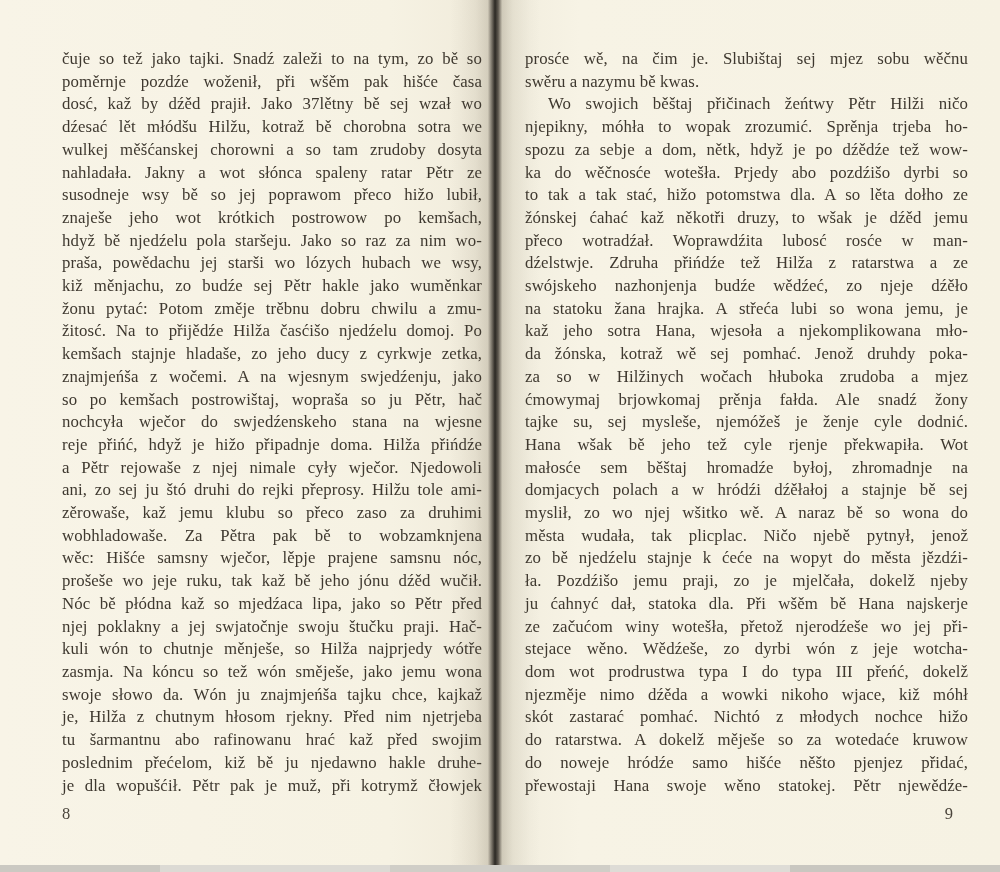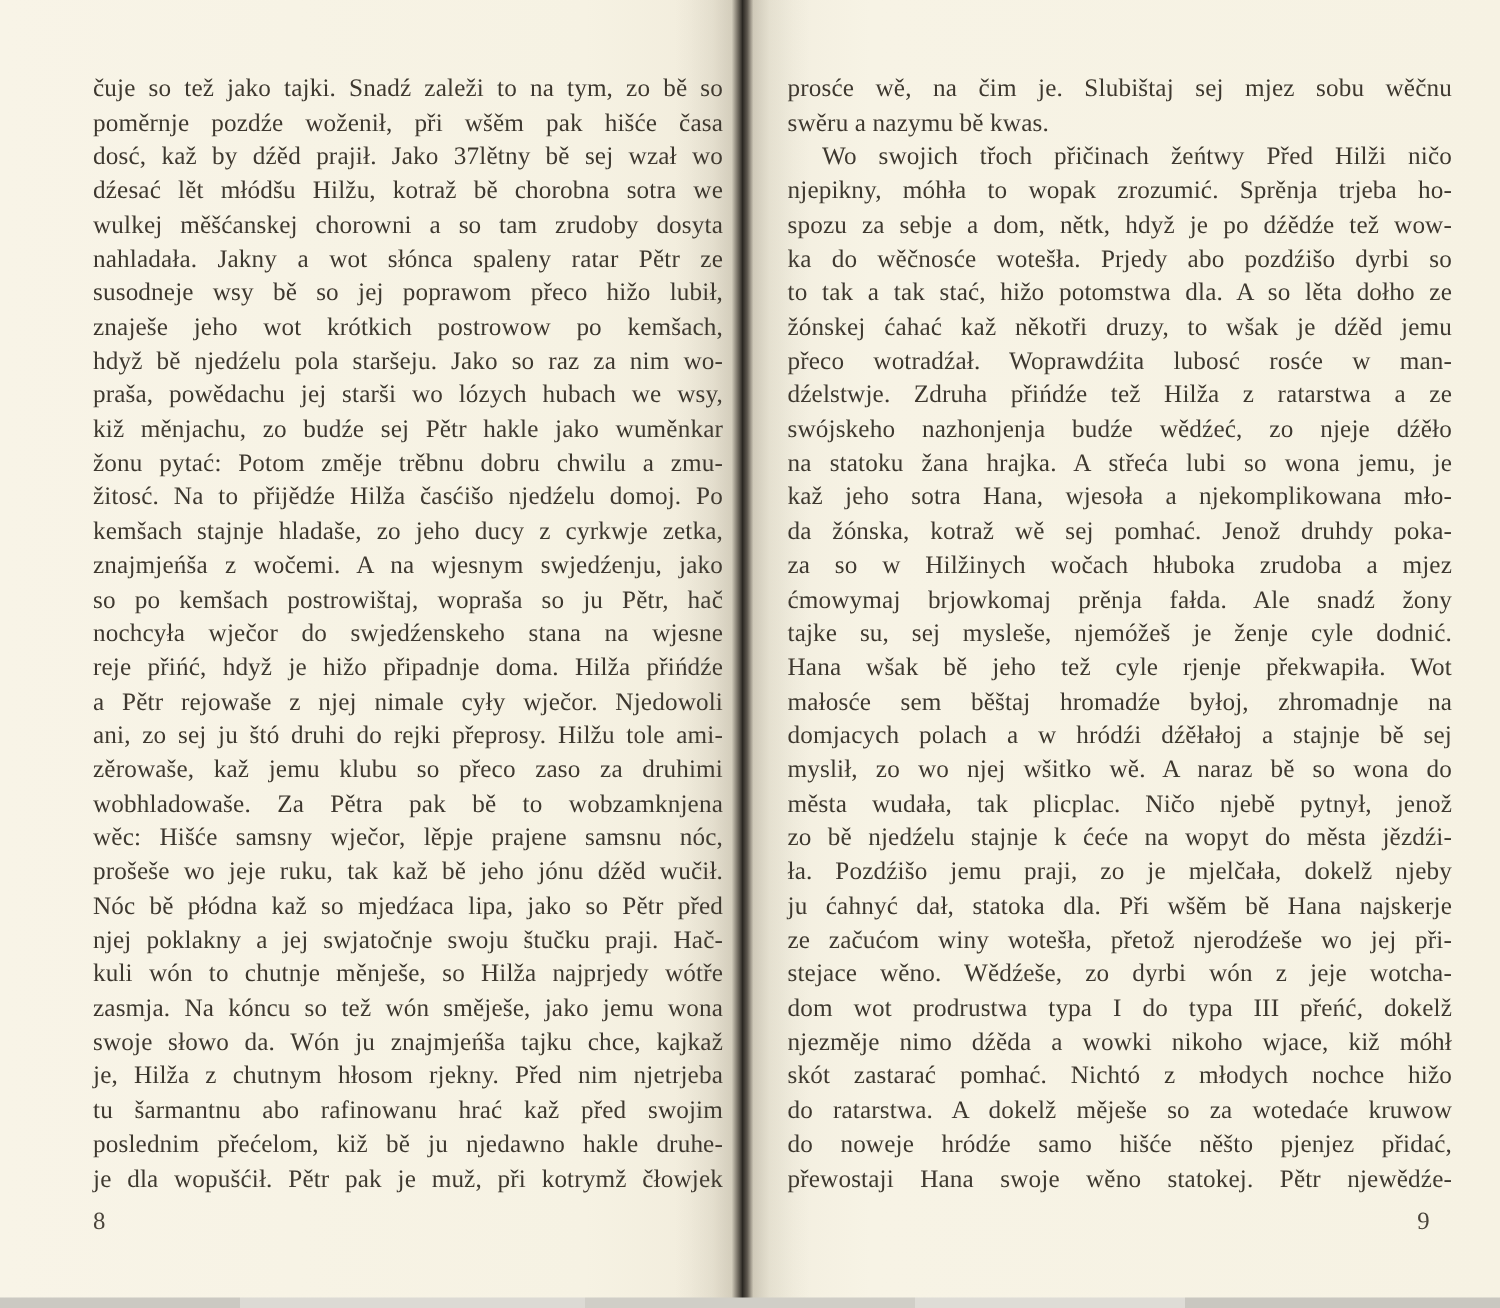--- a/index.html
+++ b/index.html
@@ -147,21 +147,21 @@
         <div class="line">poslednim přećelom, kiž bě ju njedawno hakle druhe-</div>
         <div class="line">je dla wopušćił. Pětr pak je muž, při kotrymž čłowjek</div>
       </div>
     <div class="pagenum">8</div>
   </section>
 
   <section class="page page-right">
     <div class="textblock">
         <div class="line">prosće wě, na čim je. Slubištaj sej mjez sobu wěčnu</div>
         <div class="line flush">swěru a nazymu bě kwas.</div>
-        <div class="line indent">Wo swojich třoch přičinach žeńtwy Před Hilži ničo</div>
+        <div class="line indent">Wo swojich běštaj přičinach žeńtwy Pětr Hilži ničo</div>
         <div class="line">njepikny, móhła to wopak zrozumić. Sprěnja trjeba ho-</div>
         <div class="line">spozu za sebje a dom, nětk, hdyž je po dźědźe tež wow-</div>
         <div class="line">ka do wěčnosće wotešła. Prjedy abo pozdźišo dyrbi so</div>
         <div class="line">to tak a tak stać, hižo potomstwa dla. A so lěta dołho ze</div>
         <div class="line">žónskej ćahać kaž někotři druzy, to wšak je dźěd jemu</div>
         <div class="line">přeco wotradźał. Woprawdźita lubosć rosće w man-</div>
         <div class="line">dźelstwje. Zdruha přińdźe tež Hilža z ratarstwa a ze</div>
         <div class="line">swójskeho nazhonjenja budźe wědźeć, zo njeje dźěło</div>
         <div class="line">na statoku žana hrajka. A střeća lubi so wona jemu, je</div>
         <div class="line">kaž jeho sotra Hana, wjesoła a njekomplikowana mło-</div>

